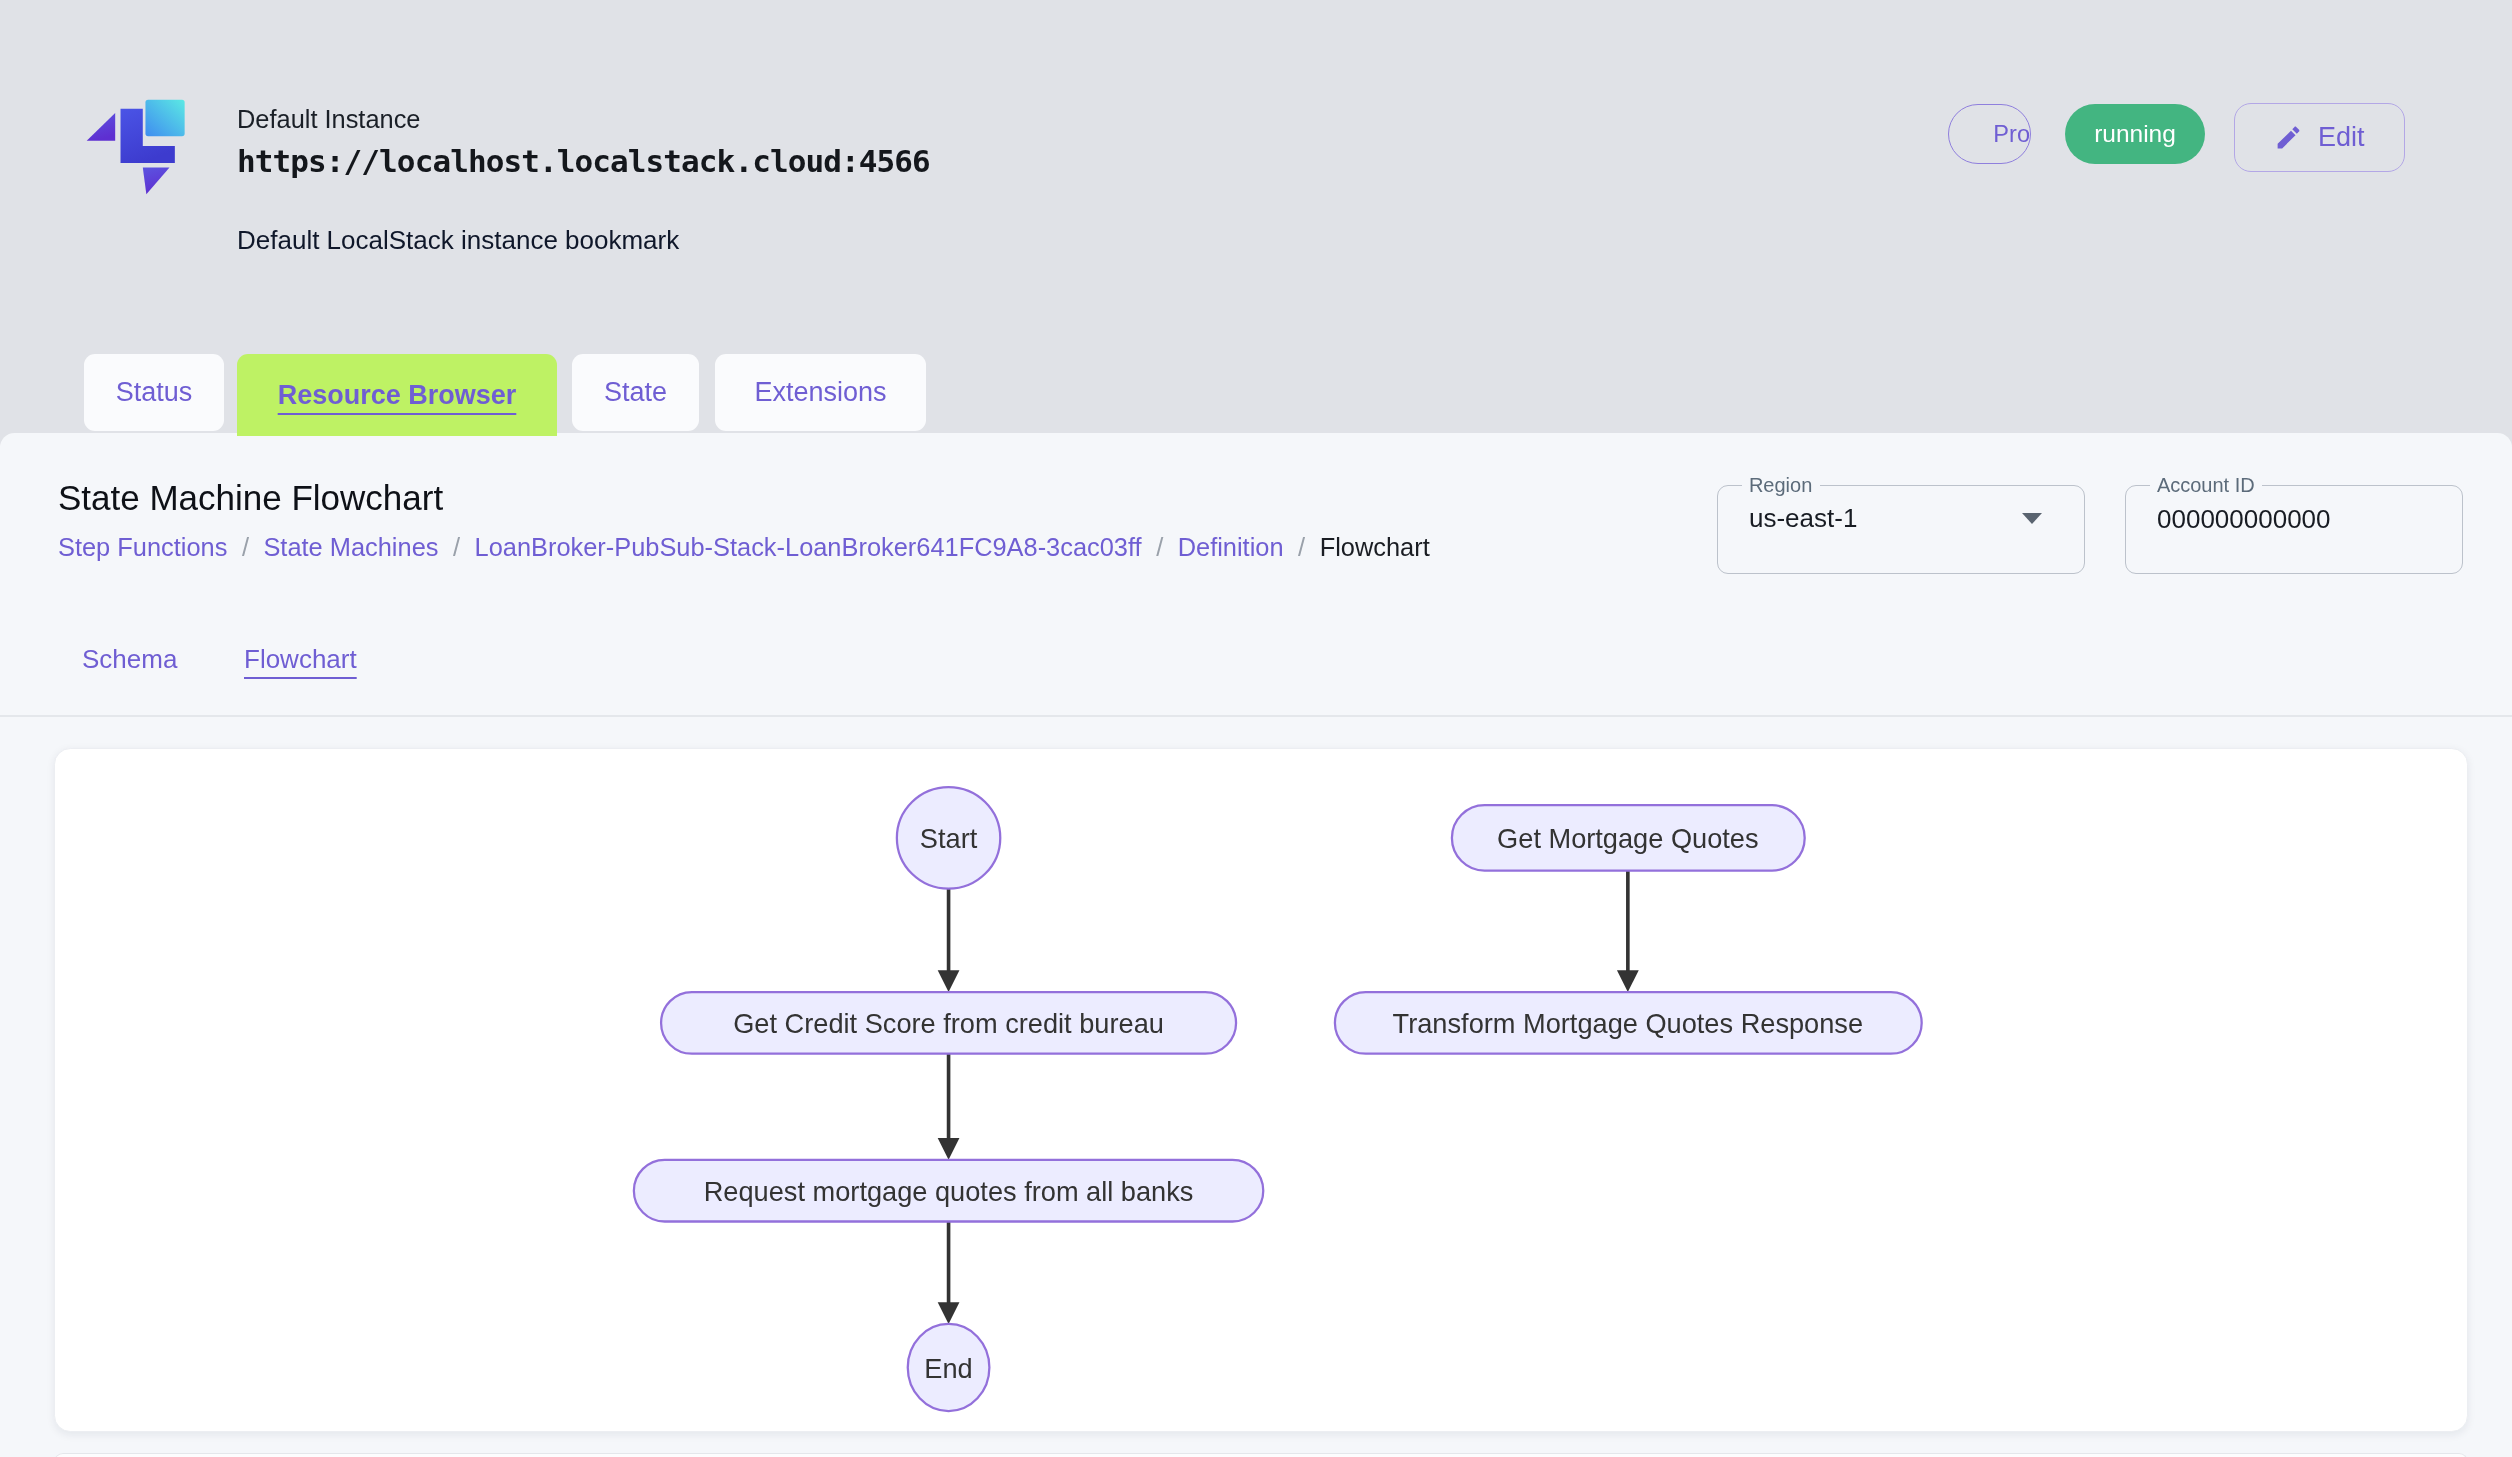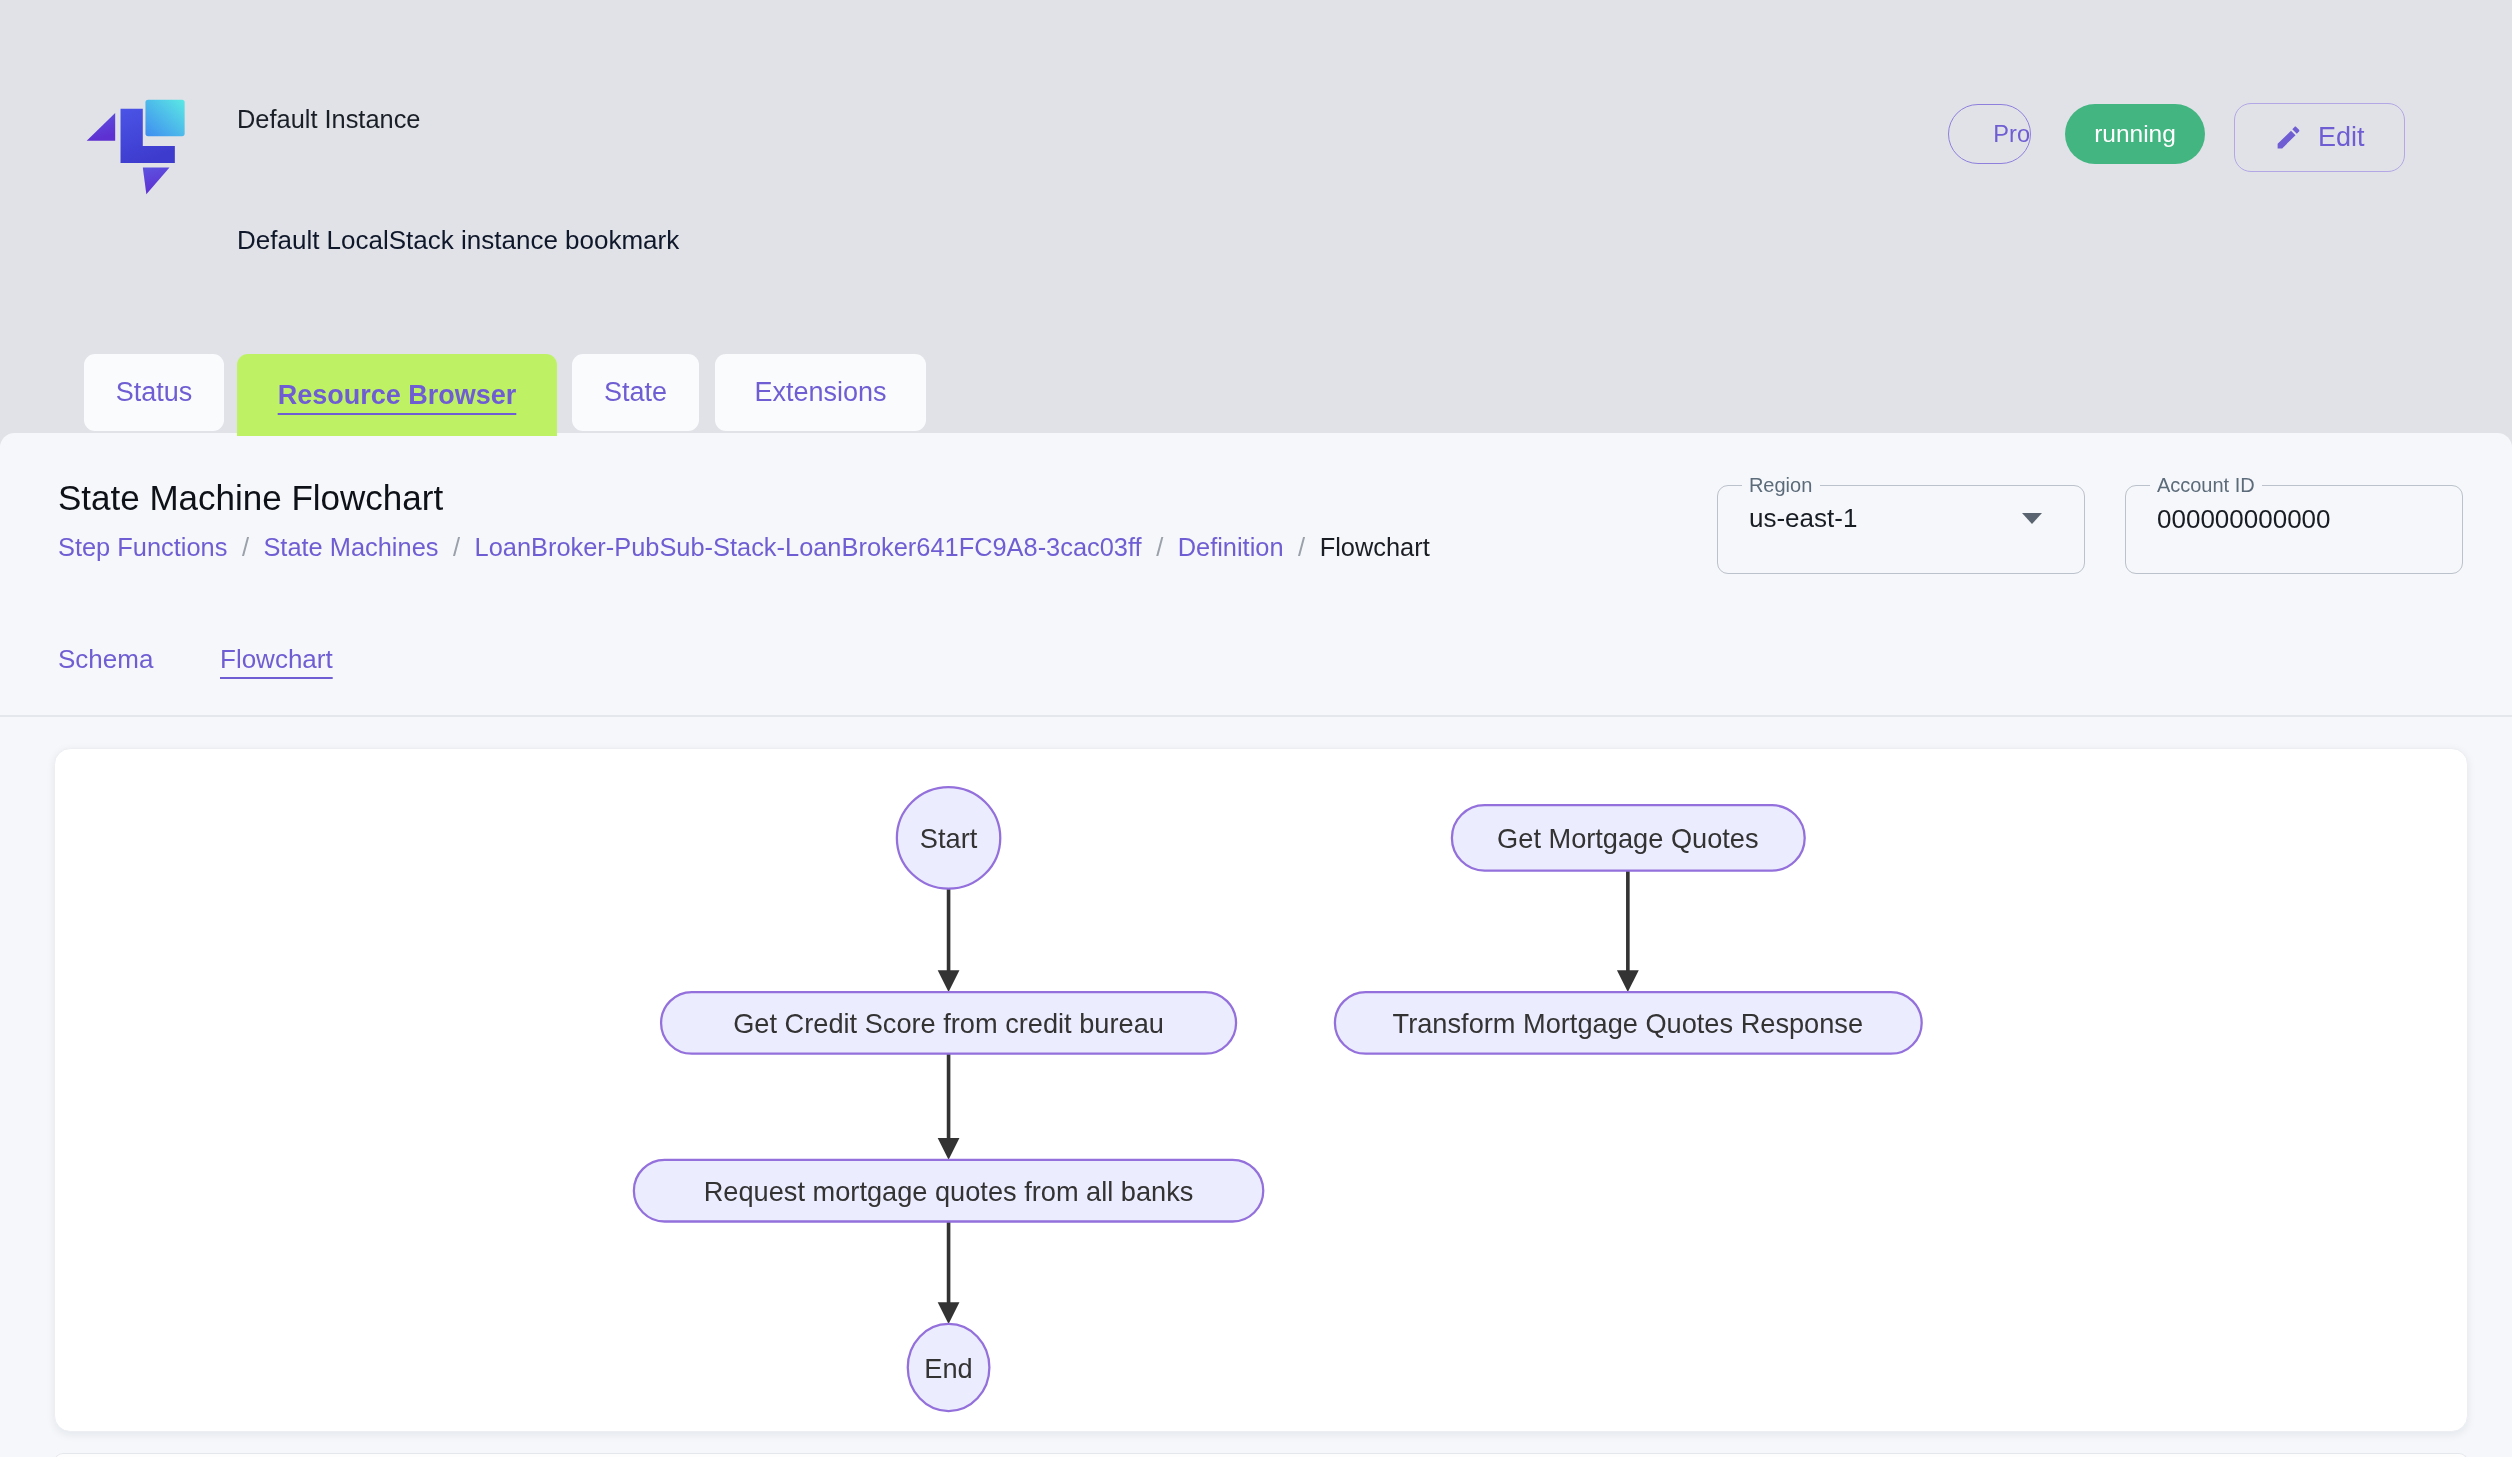--- a/index.html
+++ b/index.html
@@ -81,21 +81,21 @@
     position:absolute; right:42px; top:27px; width:0; height:0;
     border-left:10px solid transparent; border-right:10px solid transparent;
     border-top:11.8px solid #5A6470;
   }
   .field-input {
     position:absolute; left:29px; top:0; width:272px; height:65px; border:0; outline:0;
     background:transparent; font-size:26px; color:#181C23; font-family:"Liberation Sans", sans-serif;
   }
 
   
-  .view-tab { position:absolute; top:644px; font-size:26px; color:#6F5ED3; cursor:pointer; z-index:2; }
+  .view-tab { position:absolute; top:644px; font-size:26px; color:#6F5ED3; cursor:pointer; z-index:2;margin-left:24px; }
   .view-tab.active { text-decoration:underline; text-underline-offset:9px; text-decoration-thickness:2.3px; }
   .view-tab-schema { left:58px; }
   .view-tab-flowchart { left:220px; }
   .divider { position:absolute; left:0; top:715px; width:2512px; height:1.8px; background:#E4E7EB; z-index:2; }
 
   
   .card {
     position:absolute; left:54px; top:748px; width:2414px; height:684px;
     background:#FFFFFF; border:0.9px solid #ECEEF2; border-radius:16.3px; box-sizing:border-box;
     box-shadow:0 2.7px 9px rgba(20,30,50,0.07); z-index:2;
@@ -129,20 +129,21 @@
           <stop offset="1" stop-color="#5E2FD1"></stop>
       </linearGradient>
     </defs>
     <polygon points="1.5,24.5 17.5,9 17.5,24.5" fill="url(#gT)"></polygon>
     <path d="M20.5,6.5 H33 V27.5 H51 V37 H20.5 Z" fill="url(#gL)"></path>
     <rect x="34.5" y="1.5" width="22" height="20.5" rx="1.5" fill="url(#gSq)"></rect>
     <polygon points="33,39.5 48,39.5 35,54.5" fill="url(#gT)"></polygon>
   </svg>
 
   <div class="inst-name">Default Instance</div>
+  <div class="inst-url">https://localhost.localstack.cloud:4566</div>
   <div class="inst-desc">Default LocalStack instance bookmark</div>
 
   <div class="chip-pro">
     <span>Pro</span>
   </div>
   <div class="chip-running">
     <span>running</span>
   </div>
   <div class="btn-edit">
     <svg viewBox="0 0 24 24">

